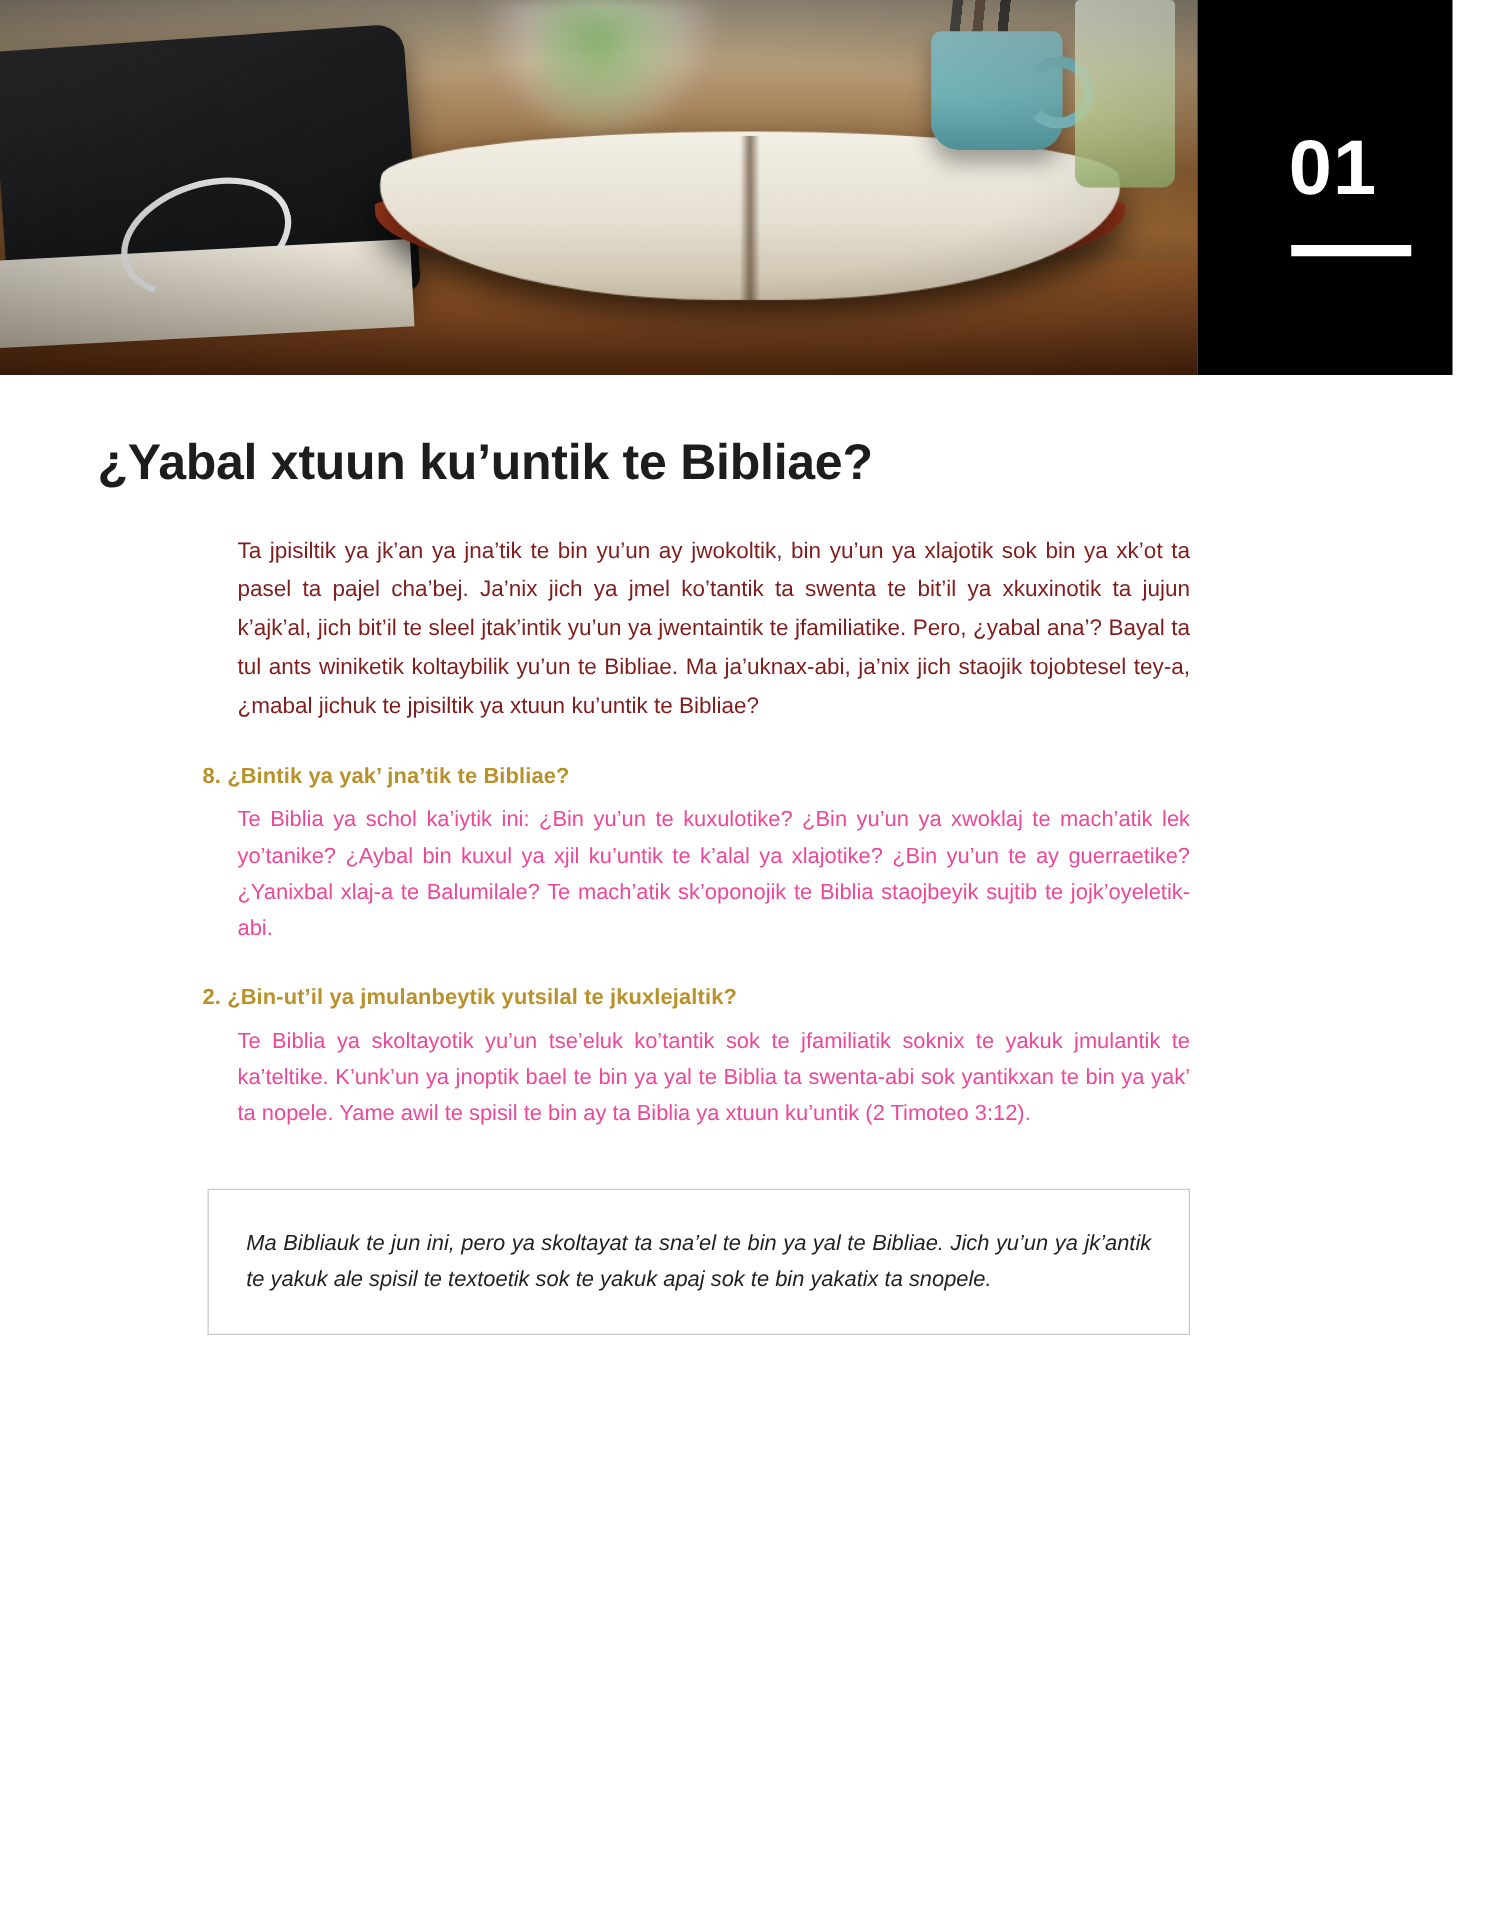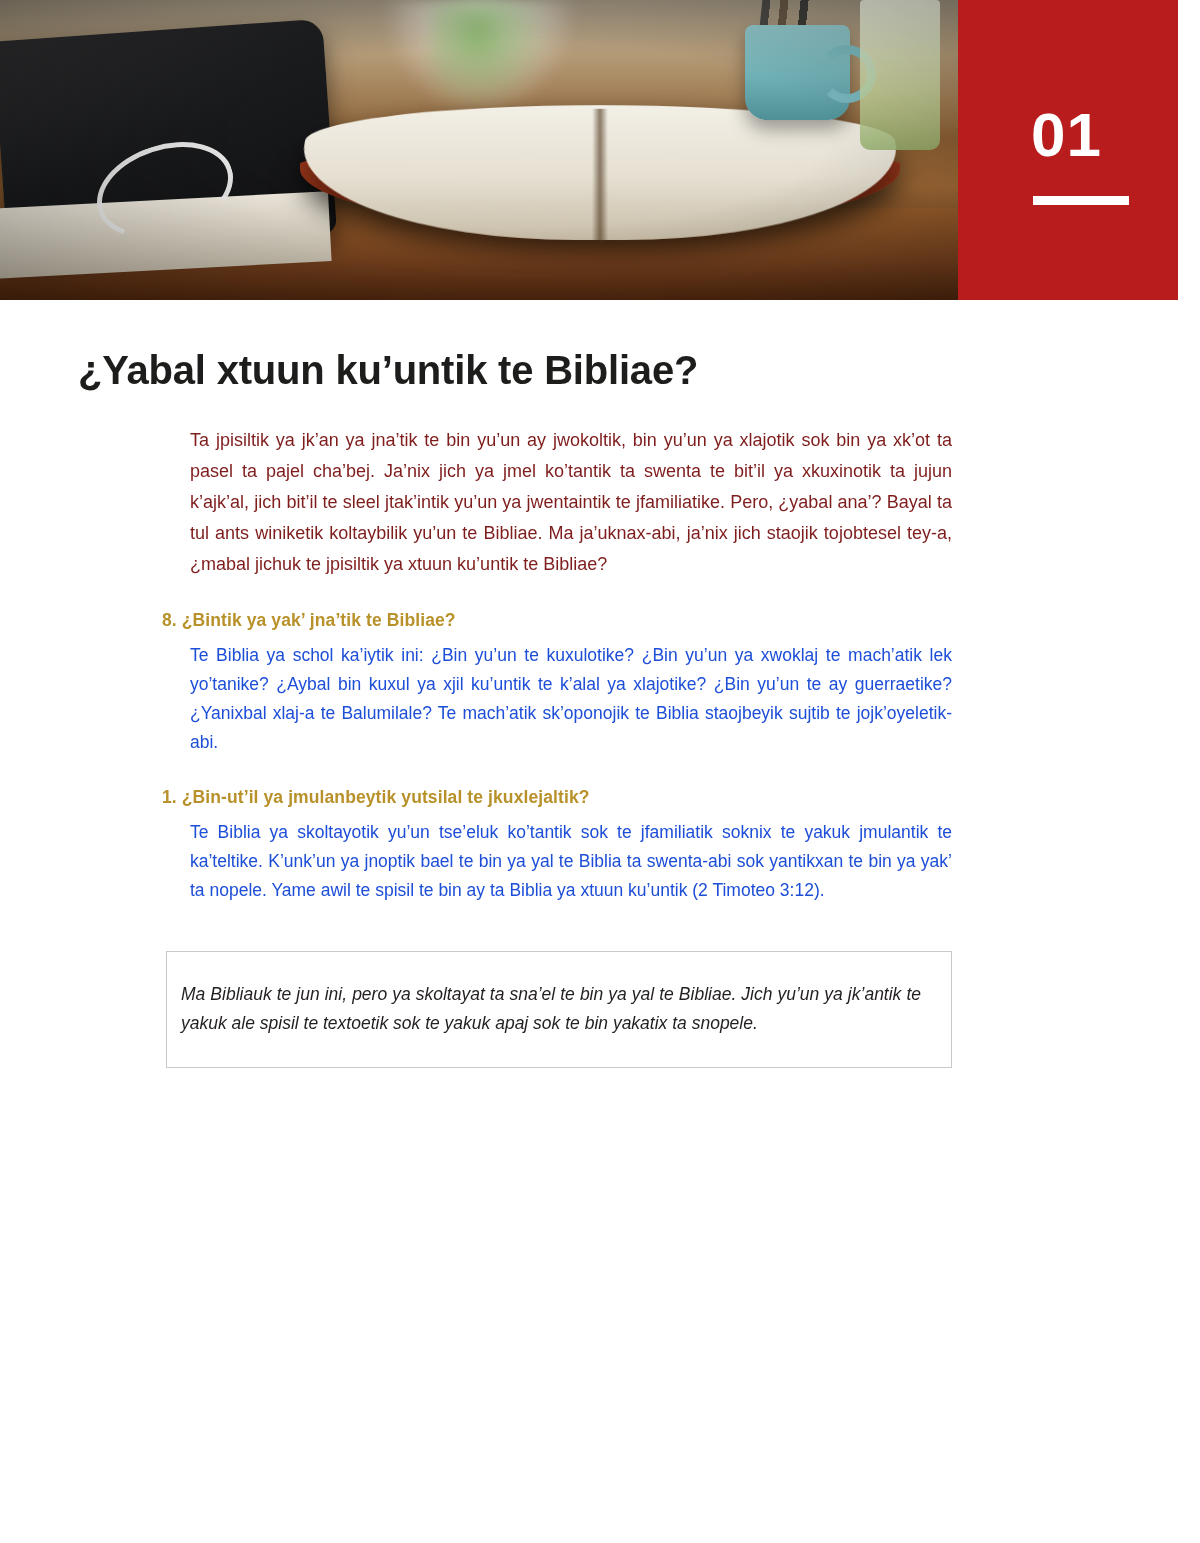--- a/index.html
+++ b/index.html
@@ -148,23 +148,23 @@
     transform: rotate(6deg);
     opacity: 0.85;
   }
   .photo-vignette {
     position: absolute;
     inset: 0;
     background: radial-gradient(ellipse at 55% 45%, rgba(0,0,0,0) 40%, rgba(0,0,0,0.35) 100%);
   }
 
   .chapter-badge {
-    width: 220px;
+    width: 204px;
     height: 300px;
-    background: #b91c1c;
+    background: #000000;
     position: relative;
   }
   .chapter-number {
     position: absolute;
     left: 73px;
     top: 104px;
     font-size: 62px;
     font-weight: bold;
     color: #ffffff;
     letter-spacing: 1px;
@@ -210,32 +210,32 @@
     font-size: 17.5px;
     font-weight: bold;
     color: #b8912a;
     letter-spacing: 0.1px;
   }
   .qbody {
     margin: 10px 0 0 0;
     font-size: 17.5px;
     line-height: 1.66;
     text-align: justify;
-    color: #1d4ed8;
+    color: #ec4899;
   }
   .qbody b {
     font-weight: normal;
   }
 
   .callout {
     margin: 46px 0 0 -24px;
     width: 786px;
     box-sizing: border-box;
     border: 1px solid #c9c9c9;
-    padding: 28px 30px 30px 14px;
+    padding: 28px 30px 30px 30px;
   }
   .callout p {
     margin: 0;
     font-size: 17.5px;
     line-height: 1.64;
     font-style: italic;
     text-align: justify;
     color: #231f20;
   }
 </style>
@@ -271,21 +271,21 @@
 
   <h1 class="title">¿Yabal xtuun ku’untik te Bibliae?</h1>
 
   <div class="content">
 
     <p class="lead">Ta jpisiltik ya jk’an ya jna’tik te bin yu’un ay jwokoltik, bin yu’un ya xlajotik sok bin ya xk’ot ta pasel ta pajel cha’bej. Ja’nix jich ya jmel ko’tantik ta swenta te bit’il ya xkuxinotik ta jujun k’ajk’al, jich bit’il te sleel jtak’intik yu’un ya jwentaintik te jfamiliatike. Pero, ¿yabal ana’? Bayal ta tul ants winiketik koltaybilik yu’un te Bibliae. Ma ja’uknax-abi, ja’nix jich staojik tojobtesel tey-a, ¿mabal jichuk te jpisiltik ya xtuun ku’untik te Bibliae?</p>
 
     <div class="qhead">8. ¿Bintik ya yak’ jna’tik te Bibliae?</div>
     <p class="qbody">Te Biblia ya schol ka’iytik ini: ¿Bin yu’un te kuxulotike? ¿Bin yu’un ya xwoklaj te mach’atik lek yo’tanike? ¿Aybal bin kuxul ya xjil ku’untik te k’alal ya xlajotike? ¿Bin yu’un te ay guerraetike? ¿Yanixbal xlaj-a te Balumilale? Te mach’atik sk’oponojik te Biblia staojbeyik sujtib te jojk’oyeletik-abi.</p>
 
-    <div class="qhead">1. ¿Bin-ut’il ya jmulanbeytik yutsilal te jkuxlejaltik?</div>
+    <div class="qhead">2. ¿Bin-ut’il ya jmulanbeytik yutsilal te jkuxlejaltik?</div>
     <p class="qbody"><span>Te Biblia ya skoltayotik yu’un tse’eluk ko’tantik sok te jfamiliatik soknix te yakuk jmulantik te ka’teltike. K’unk’un ya jnoptik bael te bin ya yal te Biblia ta swenta-abi sok yantikxan te bin ya yak’ ta nopele. Yame awil te </span><b>spisil te bin ay ta Biblia ya xtuun ku’untik</b><span> (2 Timoteo 3:12).</span></p>
 
     <div class="callout">
       <p>Ma Bibliauk te jun ini, pero ya skoltayat ta sna’el te bin ya yal te Bibliae. Jich yu’un ya jk’antik te yakuk ale spisil te textoetik sok te yakuk apaj sok te bin yakatix ta snopele.</p>
     </div>
 
   </div>
 </div>
 
 </body></html>

